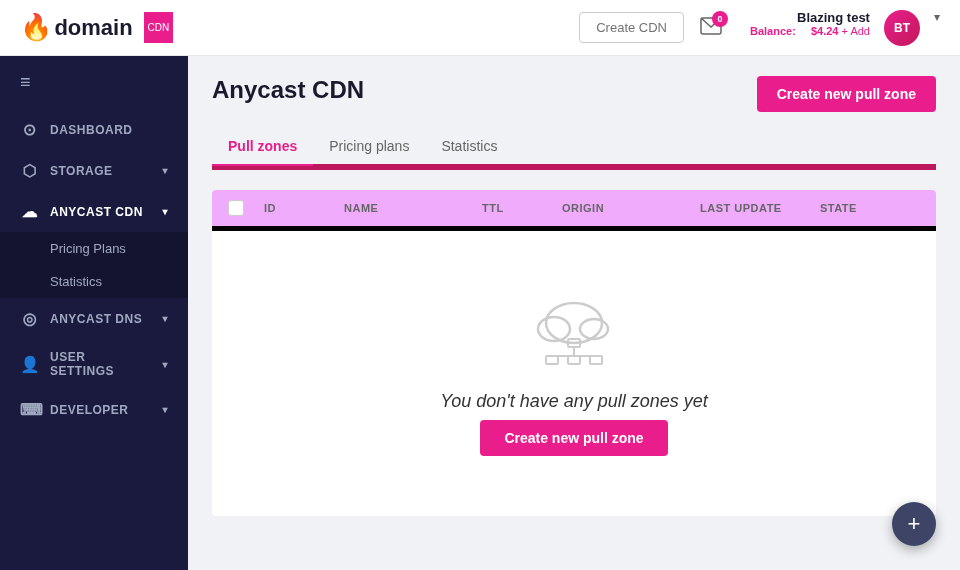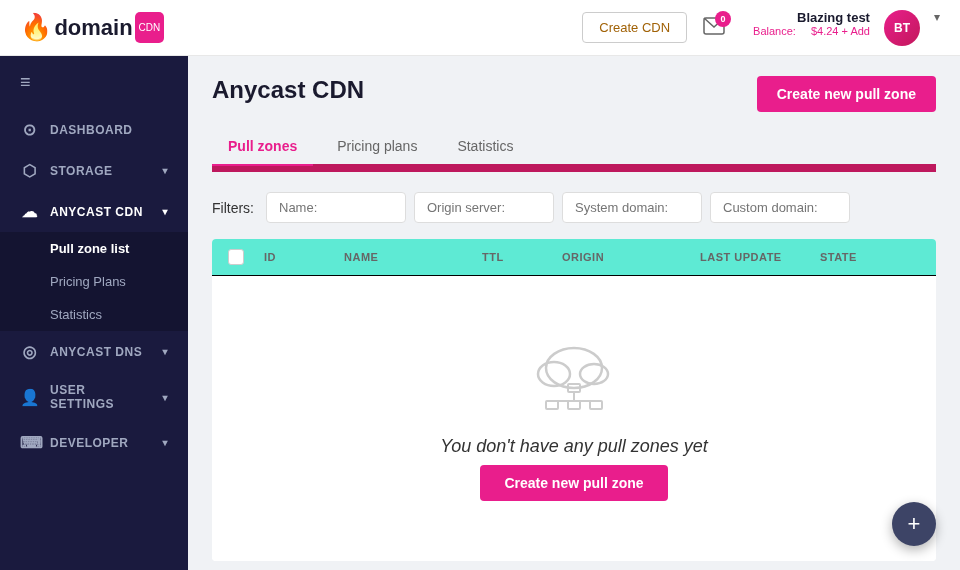--- a/index.html
+++ b/index.html
@@ -28,38 +28,38 @@
     .logo-flame {
       color: #e91e8c;
       font-size: 26px;
       margin-right: 2px;
     }
     .logo-cdn {
       font-size: 10px;
       background: #e91e8c;
       color: white;
       padding: 10px 4px;
-      border-radius: 5px;
-      margin-left: 2px;
+      border-radius: 0;
+      margin-left: 11px;
       vertical-align: super;
       font-weight: normal;
     }
     .header-right {
       display: flex;
       align-items: center;
       gap: 16px;
     }
     .create-cdn-btn {
       border: 1px solid #ccc;
       background: white;
       padding: 7px 16px;
       border-radius: 4px;
       font-size: 13px;
       cursor: pointer;
-      color: #a16207;
+      color: #737373;
     }
     .mail-icon-wrap {
       position: relative;
       cursor: pointer;
     }
     .mail-badge {
       position: absolute;
       top: -6px;
       right: -6px;
       background: #e91e8c;
@@ -75,21 +75,21 @@
     }
     .user-info {
       display: flex;
       align-items: flex-start;
       gap: 14px;
       cursor: pointer;
     }
     .user-name-block { text-align: right; }
     .user-name { font-size: 13px; font-weight: 600; color: #1a1a2e; }
     .user-balance { font-size: 11px; color: #666; }
-    .user-balance span { color: #e91e8c; font-weight: 400; padding-left: 12px; }
+    .user-balance span { color: #e91e8c; font-weight: 700; padding-left: 12px; }
     .user-balance a { color: #e91e8c; text-decoration: none; }
     .avatar {
       width: 36px;
       height: 36px;
       border-radius: 50%;
       background: linear-gradient(135deg, #e91e8c, #c2185b);
       display: flex;
       align-items: center;
       justify-content: center;
       color: white;
@@ -182,22 +182,22 @@
       padding: 10px 20px;
       border-radius: 4px;
       font-size: 14px;
       font-weight: 600;
       cursor: pointer;
     }
 
     
     .tabs {
       display: flex;
-      gap: 8px;
-      border-bottom: 8px solid #be185d;
+      gap: 0;
+      border-bottom: 6px solid #be185d;
       margin-bottom: 20px;
     }
     .tab {
       padding: 10px 16px;
       font-size: 14px;
       color: #666;
       cursor: pointer;
       border-bottom: 2px solid transparent;
       margin-bottom: -2px;
     }
@@ -231,22 +231,22 @@
 
     
     .table-container {
       background: white;
       border-radius: 4px;
       overflow: hidden;
     }
     .table-header {
       display: grid;
       grid-template-columns: 36px 80px 1fr 80px 1fr 120px 100px;
-      background: #5eead4;
-      border-bottom: 1px solid #000000;
+      background: #f0abfc;
+      border-bottom: 5px solid #000000;
       padding: 10px 16px;
       align-items: center;
     }
     .table-header-cell {
       font-size: 11px;
       font-weight: 700;
       color: #666;
       text-transform: uppercase;
       letter-spacing: 0.5px;
     }
@@ -364,21 +364,20 @@
       <span class="chevron">▾</span>
     </div>
 
     <div class="sidebar-item active-section">
       <span class="icon">☁</span>
       <span>ANYCAST CDN</span>
       <span class="chevron">▾</span>
     </div>
 
     <div class="sidebar-sub">
-      <span class="sidebar-sub-item active">Pull zone list</span>
       <span class="sidebar-sub-item">Pricing Plans</span>
       <span class="sidebar-sub-item">Statistics</span>
     </div>
 
     <div class="sidebar-item">
       <span class="icon">◎</span>
       <span>ANYCAST DNS</span>
       <span class="chevron">▾</span>
     </div>
 
@@ -402,27 +401,20 @@
         <h1 class="page-title">Anycast CDN</h1>
         <button class="create-pull-zone-btn">Create new pull zone</button>
       </div>
 
       <div class="tabs">
         <div class="tab active">Pull zones</div>
         <div class="tab">Pricing plans</div>
         <div class="tab">Statistics</div>
       </div>
 
-      <div class="filters">
-        <span class="filters-label">Filters:</span>
-        <input class="filter-input" type="text" placeholder="Name:" style="">
-        <input class="filter-input" type="text" placeholder="Origin server:" style="">
-        <input class="filter-input" type="text" placeholder="System domain:" style="">
-        <input class="filter-input" type="text" placeholder="Custom domain:" style="">
-      </div>
 
       <div class="table-container">
         <div class="table-header">
           <div class="checkbox-cell">
             <div class="checkbox"></div>
           </div>
           <div class="table-header-cell">ID</div>
           <div class="table-header-cell">NAME</div>
           <div class="table-header-cell">TTL</div>
           <div class="table-header-cell">ORIGIN</div>

